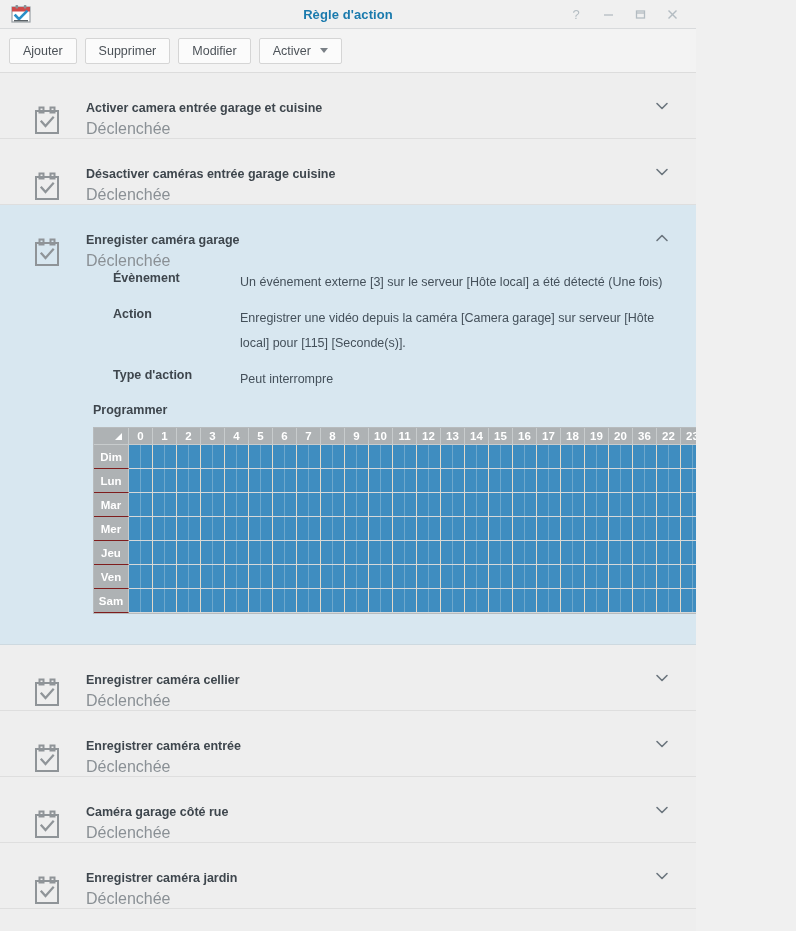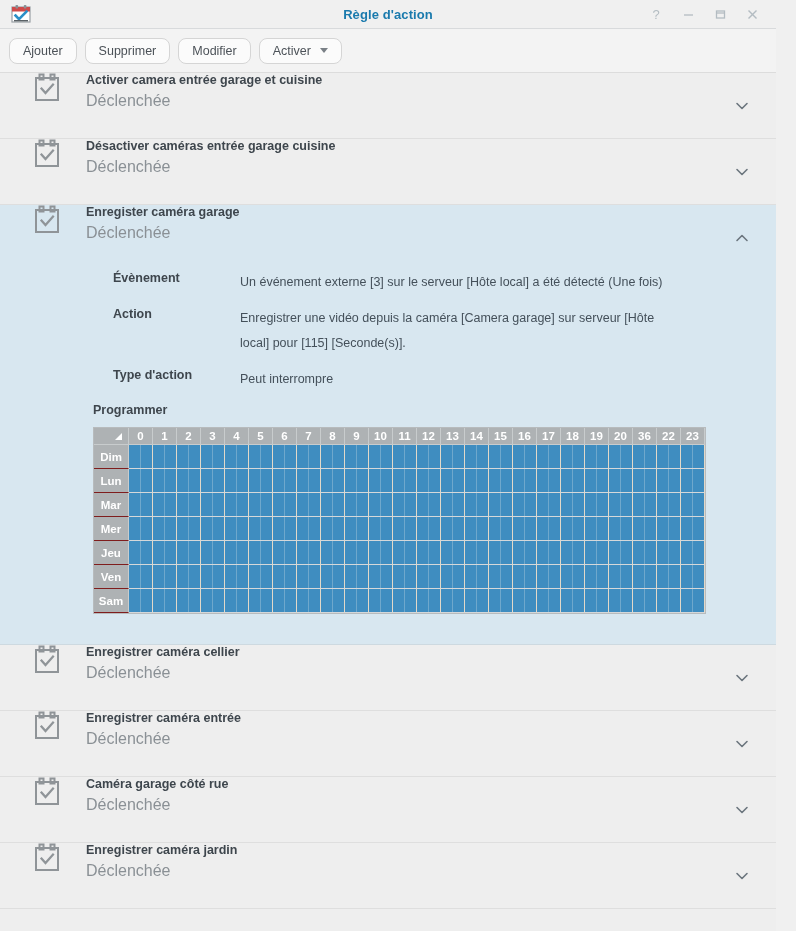--- a/index.html
+++ b/index.html
@@ -6,21 +6,21 @@
 
   html, body {
     width: 796px;
     height: 931px;
     background: #f0f0f0;
     font-family: "Liberation Sans", sans-serif;
     overflow: hidden;
   }
 
   .window {
-    width: 776px;
+    width: 696px;
     height: 931px;
     background: #f0f0f0;
     display: flex;
     flex-direction: column;
     position: relative;
   }
 
   
   .titlebar {
     height: 28px;
@@ -124,21 +124,21 @@
     padding-left: 9px;
     gap: 8px;
     border-bottom: 1px solid #dcdcdc;
   }
   .tbtn {
     height: 26px;
     min-width: 44px;
     padding: 0 13px;
     background: #fbfbfb;
     border: 1px solid #d5d5d5;
-    border-radius: 8px;
+    border-radius: 2px;
     font-size: 12.5px;
     color: #4c5258;
     font-family: "Liberation Sans", sans-serif;
     display: flex;
     align-items: center;
     justify-content: center;
     gap: 9px;
     cursor: pointer;
   }
   .tbtn .dd-arrow {
@@ -158,21 +158,21 @@
     border-bottom: 1px solid #dedede;
     background: #eeeeee;
     position: relative;
   }
   .rule.expanded {
     background: #d8e7f0;
     border-bottom: 1px solid #cdd9e0;
   }
   .rule-head {
     display: flex;
-    align-items: flex-start;
+    align-items: flex-end;
     height: 65px;
     padding-left: 32px;
     cursor: pointer;
     position: relative;
   }
   .rule-icon {
     width: 30px; height: 32px;
     flex: 0 0 30px;
     position: relative;
   }

